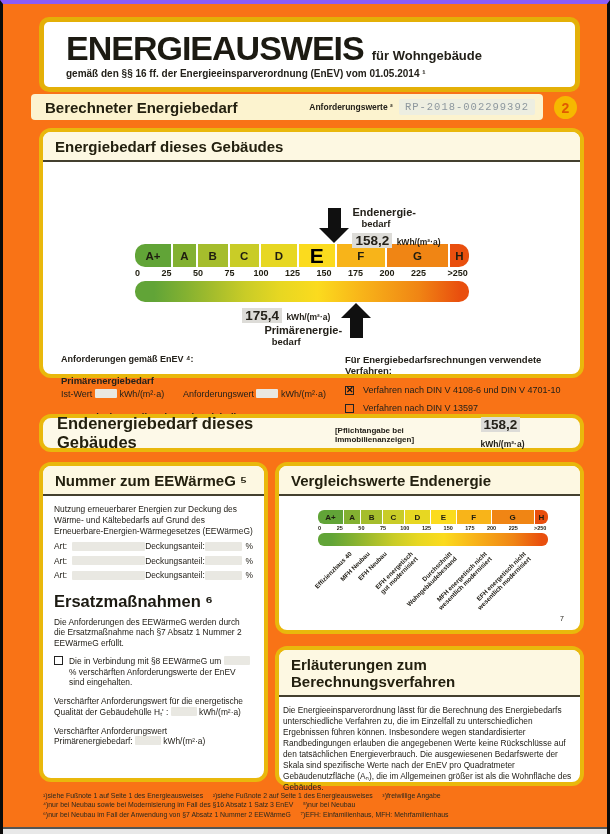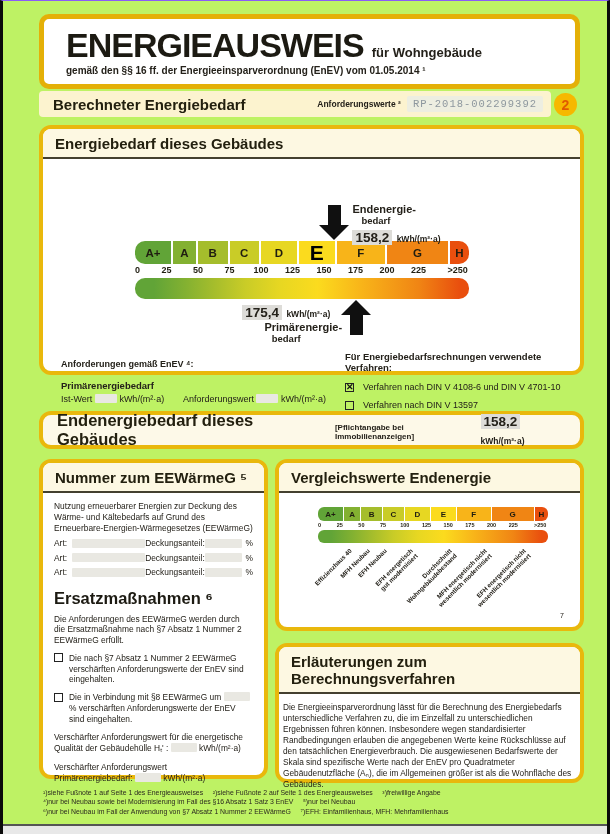--- a/index.html
+++ b/index.html
@@ -1,33 +1,33 @@
 <!DOCTYPE html>
 <html><head>
 <meta charset="utf-8">
 <style>
   * { margin:0; padding:0; box-sizing:border-box; }
   body { background:#cfcfcf; font-family:"Liberation Sans", sans-serif; color:#24211a; }
-  #page { position:relative; width:610px; height:834px; background:#bef264; overflow:hidden;
-          border-left:3px solid #0b0b0b; border-top:1px solid #8b5cf6; border-right:3px solid #0b0b0b; }
+  #page { position:relative; width:610px; height:834px; background:#f97316; overflow:hidden;
+          border-left:3px solid #0b0b0b; border-top:4px solid #8b5cf6; border-right:3px solid #0b0b0b; }
 
   
   .gold-panel { position:absolute; background:#fff; border:4px solid #e9b80c; border-radius:12px; }
   .panel-head { background:#fdf8e2; border-bottom:2px solid #44402f; border-radius:8px 8px 0 0;
                 padding:6px 12px 5px 12px; font-weight:bold; font-size:15px; color:#23200f; }
 
   
   .title-box { position:absolute; left:36px; top:13px; width:541px; height:75px;
                border:5px solid #e4b007; border-radius:10px; background:#fff; padding:9px 0 0 22px; }
   .title-line { display:flex; align-items:baseline; gap:8px; }
   .main-title { font-size:34px; font-weight:bold; letter-spacing:-1px; color:#1c1a12; line-height:1; }
   .title-suffix { font-size:13px; font-weight:bold; }
   .subtitle { font-size:10px; font-weight:bold; margin-top:3px; }
 
-  .section-bar { position:absolute; left:36px; top:90px; width:512px; height:26px; background:#fcf3cf;
+  .section-bar { position:absolute; left:28px; top:90px; width:512px; height:26px; background:#fcf3cf;
                  border-radius:4px; display:flex; align-items:center; padding:0 8px 0 14px; }
   .section-bar .bar-title { font-size:15px; font-weight:bold; color:#23200f; }
   .reg-label { margin-left:auto; font-size:8.5px; font-weight:bold; }
   .reg-box { margin-left:6px; background:#edeee1; color:#8d979e; font-family:"Liberation Mono", monospace;
              font-size:10.5px; letter-spacing:1px; padding:2px 6px; border-radius:2px; }
   .page-badge { position:absolute; left:551px; top:92px; width:23px; height:23px; border-radius:50%;
                 background:#f6b800; color:#e05a00; font-size:14px; font-weight:bold;
                 display:flex; align-items:center; justify-content:center; }
 
   
@@ -56,21 +56,21 @@
   #primary-marker { top:97px; }
   .end-lbl { position:absolute; left:18px; top:-2px; white-space:nowrap; }
   .end-lbl .l1 { font-size:11px; font-weight:bold; }
   .end-lbl .l2 { font-size:9.5px; font-weight:bold; margin-left:9px; }
   .val-hl { background:#dddcd8; font-size:13.5px; font-weight:bold; padding:0 3px; }
   .unit-sm { font-size:8.5px; font-weight:bold; }
   .primary-lbl { position:absolute; right:14px; top:3px; text-align:center; white-space:nowrap; }
   .primary-lbl .l1 { font-size:11px; font-weight:bold;margin-left:34px; }
   .primary-lbl .l2 { font-size:9.5px; font-weight:bold; }
 
-  .req-col { position:absolute; left:18px; top:200px; width:265px; font-size:9px; }
+  .req-col { position:absolute; left:18px; top:192px; width:265px; font-size:9px; }
   .req-heading { font-weight:bold; font-size:9px; }
   .req-sub { font-weight:bold; font-size:9.5px; margin-top:11px; }
   .req-row { margin-top:3px; }
   .blank { display:inline-block; background:#e9e8e2; height:9px; border-radius:1px; vertical-align:-1px; }
   .w22{width:22px;} .w26{width:26px;} .w42{width:42px;} .w84{width:84px;}
   .gap14 { display:inline-block; width:14px; }
 
   .methods-col { position:absolute; left:302px; top:192px; width:230px; }
   .methods-heading { font-size:9.5px; font-weight:bold; margin-bottom:9px; }
   .chk-row { display:flex; gap:9px; margin-bottom:8px; font-size:9px; align-items:flex-start; }
@@ -303,24 +303,20 @@
             <span class="lab2">Deckungsanteil:</span>
             <span class="blank w42"></span>
             <span class="pct">%</span>
           </div>
         </div>
       <div class="ersatz-title">Ersatzmaßnahmen ⁶</div>
       <p>Die Anforderungen des EEWärmeG werden durch die Ersatzmaßnahme nach §7 Absatz 1 Nummer 2 EEWärmeG erfüllt.</p>
       <div class="eew-checks">
           <div class="chk-row">
             <span class="chk"></span>
-            <span>Die nach §7 Absatz 1 Nummer 2 EEWärmeG verschärften Anforderungswerte der EnEV sind eingehalten.</span>
-          </div>
-          <div class="chk-row">
-            <span class="chk"></span>
             <span>Die in Verbindung mit §8 EEWärmeG um <span class="blank w26"></span> % verschärften Anforderungswerte der EnEV sind eingehalten.</span>
           </div>
         </div>
       <div class="req-block">
         <span>Verschärfter Anforderungswert für die energetische Qualität der Gebäudehülle Hₜ' :</span>
         <span class="blank w26"></span>
         <span>kWh/(m²·a)</span>
       </div>
       <div class="req-block">
         <div>Verschärfter Anforderungswert</div>

